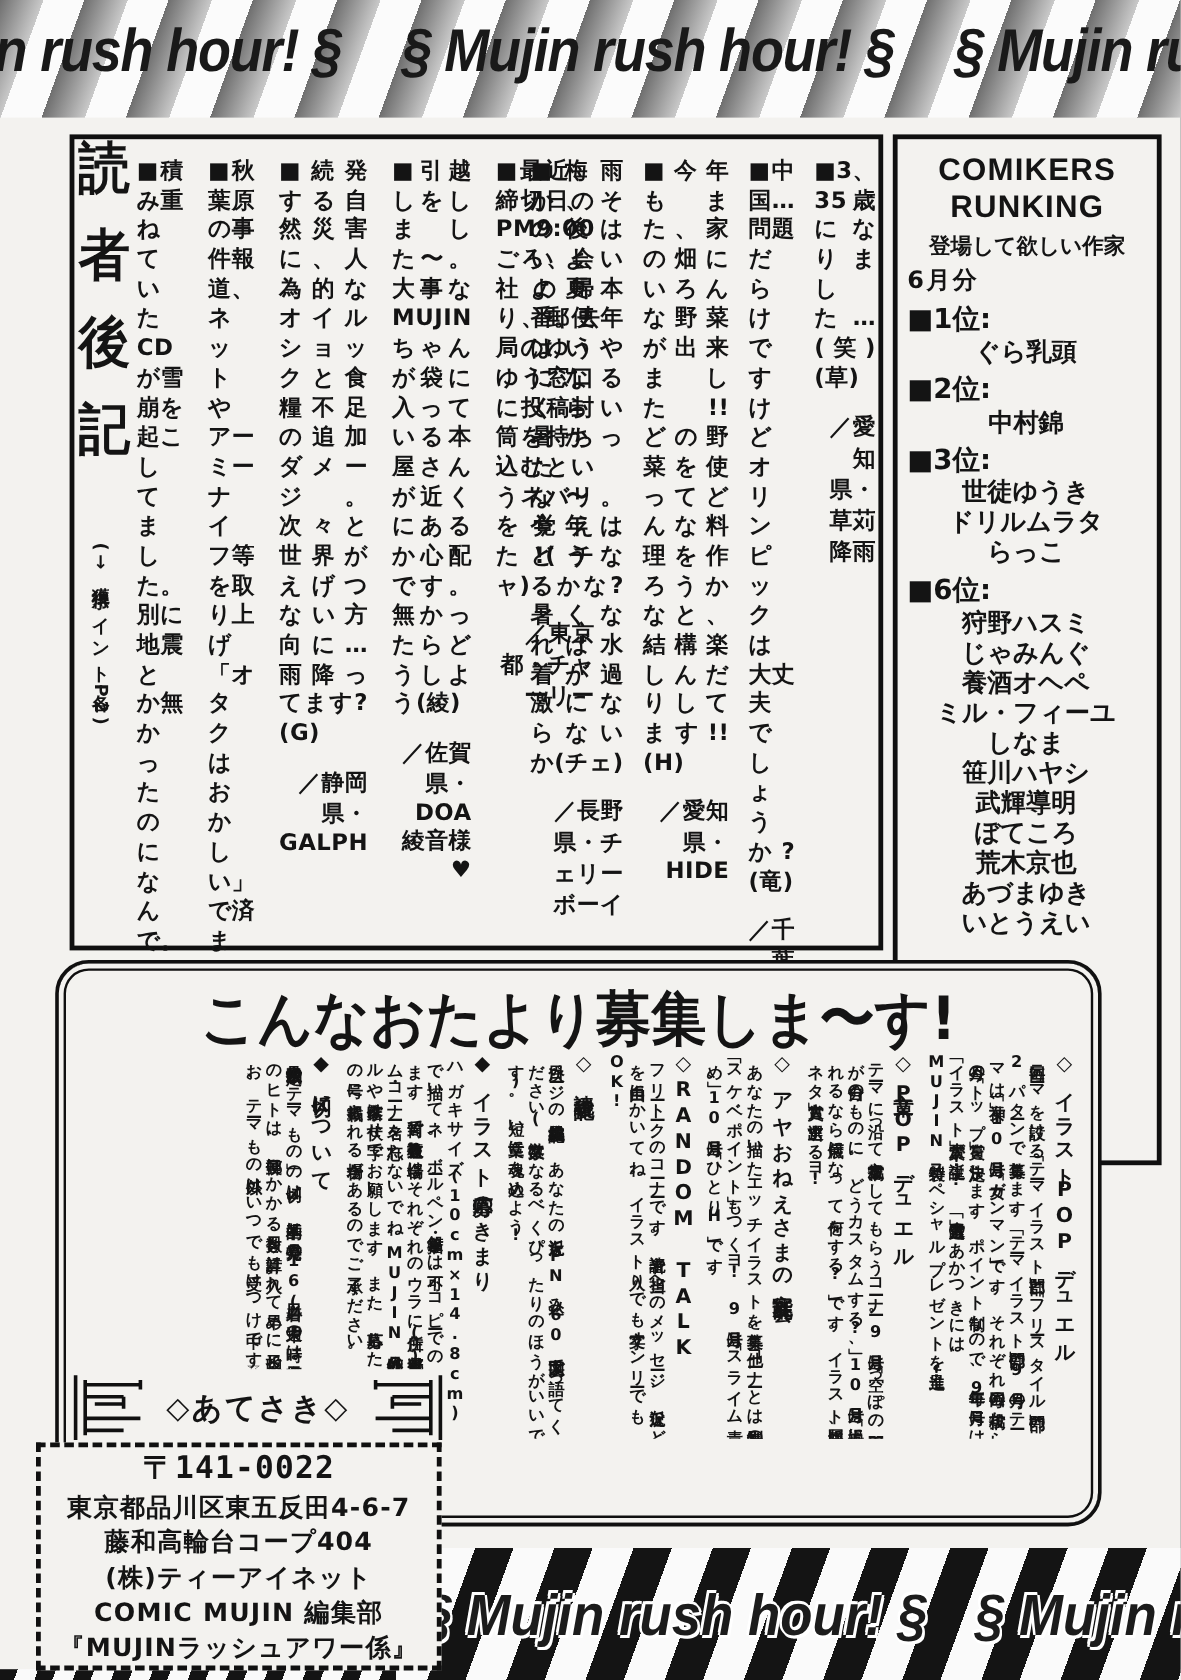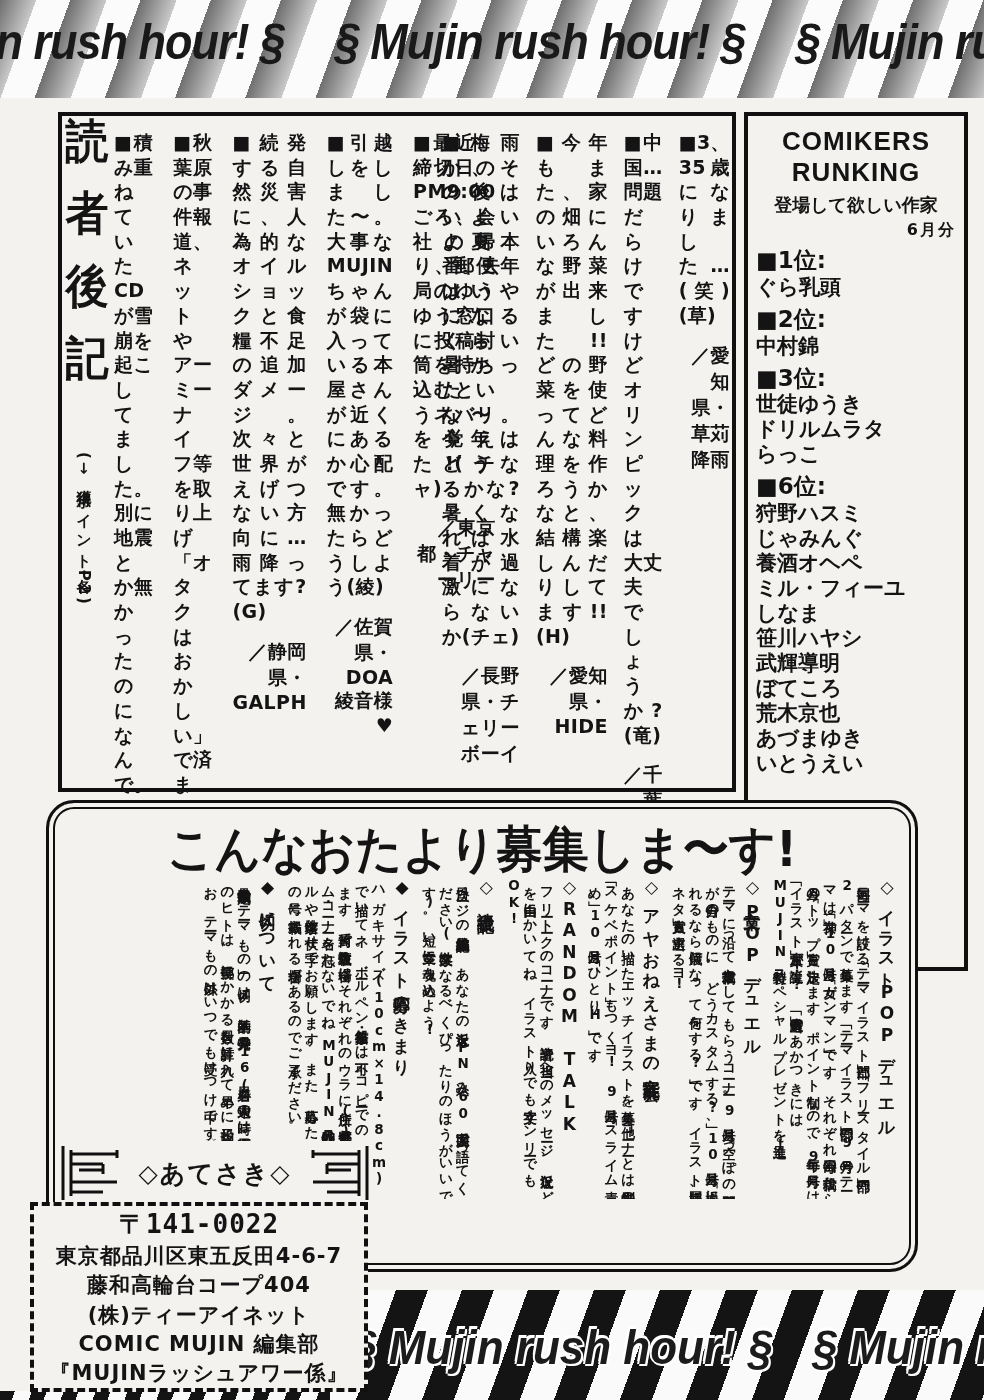--- a/index.html
+++ b/index.html
@@ -33,23 +33,23 @@
   .lt-col2{left:380px;width:288px;gap:16px;}
   .letter-body{font-size:19px;font-weight:bold;line-height:1.3;letter-spacing:0.4px;text-align:justify;}
   .letter-sender{font-size:19px;font-weight:bold;text-align:right;margin-top:15px;letter-spacing:0.4px;}
 
   
   .ranking-box{position:absolute;left:744px;top:112px;width:224px;height:859px;border:4px solid #101010;
     box-sizing:border-box;padding:10px 8px 0 8px;background:#f3f2ef;overflow:hidden;}
   .rk-title{text-align:center;font-weight:900;font-size:26px;line-height:1.2;letter-spacing:1px;
     font-family:"Liberation Sans",sans-serif;}
   .rk-sub{text-align:center;font-weight:900;font-size:18px;margin-top:5px;letter-spacing:0px;}
-  .rk-month{text-align:right;font-weight:900;font-size:16px;margin-top:3px;letter-spacing:2px;}
+  .rk-month{text-align:left;font-weight:900;font-size:20px;margin-top:3px;letter-spacing:2px;}
   .rk-label{font-size:23px;font-weight:900;margin-top:6px;line-height:1.2;}
-  .rk-name{font-size:21px;font-weight:900;text-align:left;line-height:25px;padding-right:2px;}
+  .rk-name{font-size:21px;font-weight:900;text-align:center;line-height:25px;padding-right:2px;}
 
   
   .recruit-box{position:absolute;left:46px;top:800px;width:872px;height:472px;box-sizing:border-box;
     border:3px solid #101010;border-radius:28px;background:#f3f2ef;
     box-shadow:inset 0 0 0 4px #f3f2ef, inset 0 0 0 6px #101010;}
   .recruit-title{text-align:center;font-size:46px;font-weight:900;margin-top:16px;letter-spacing:0px;
     transform:scaleY(1.08);}
   .recruit-vertical{position:absolute;top:74px;right:16px;width:838px;height:322px;z-index:1;
     writing-mode:vertical-rl;text-orientation:upright;overflow:hidden;}
   .rv-section{margin-left:7px;}

